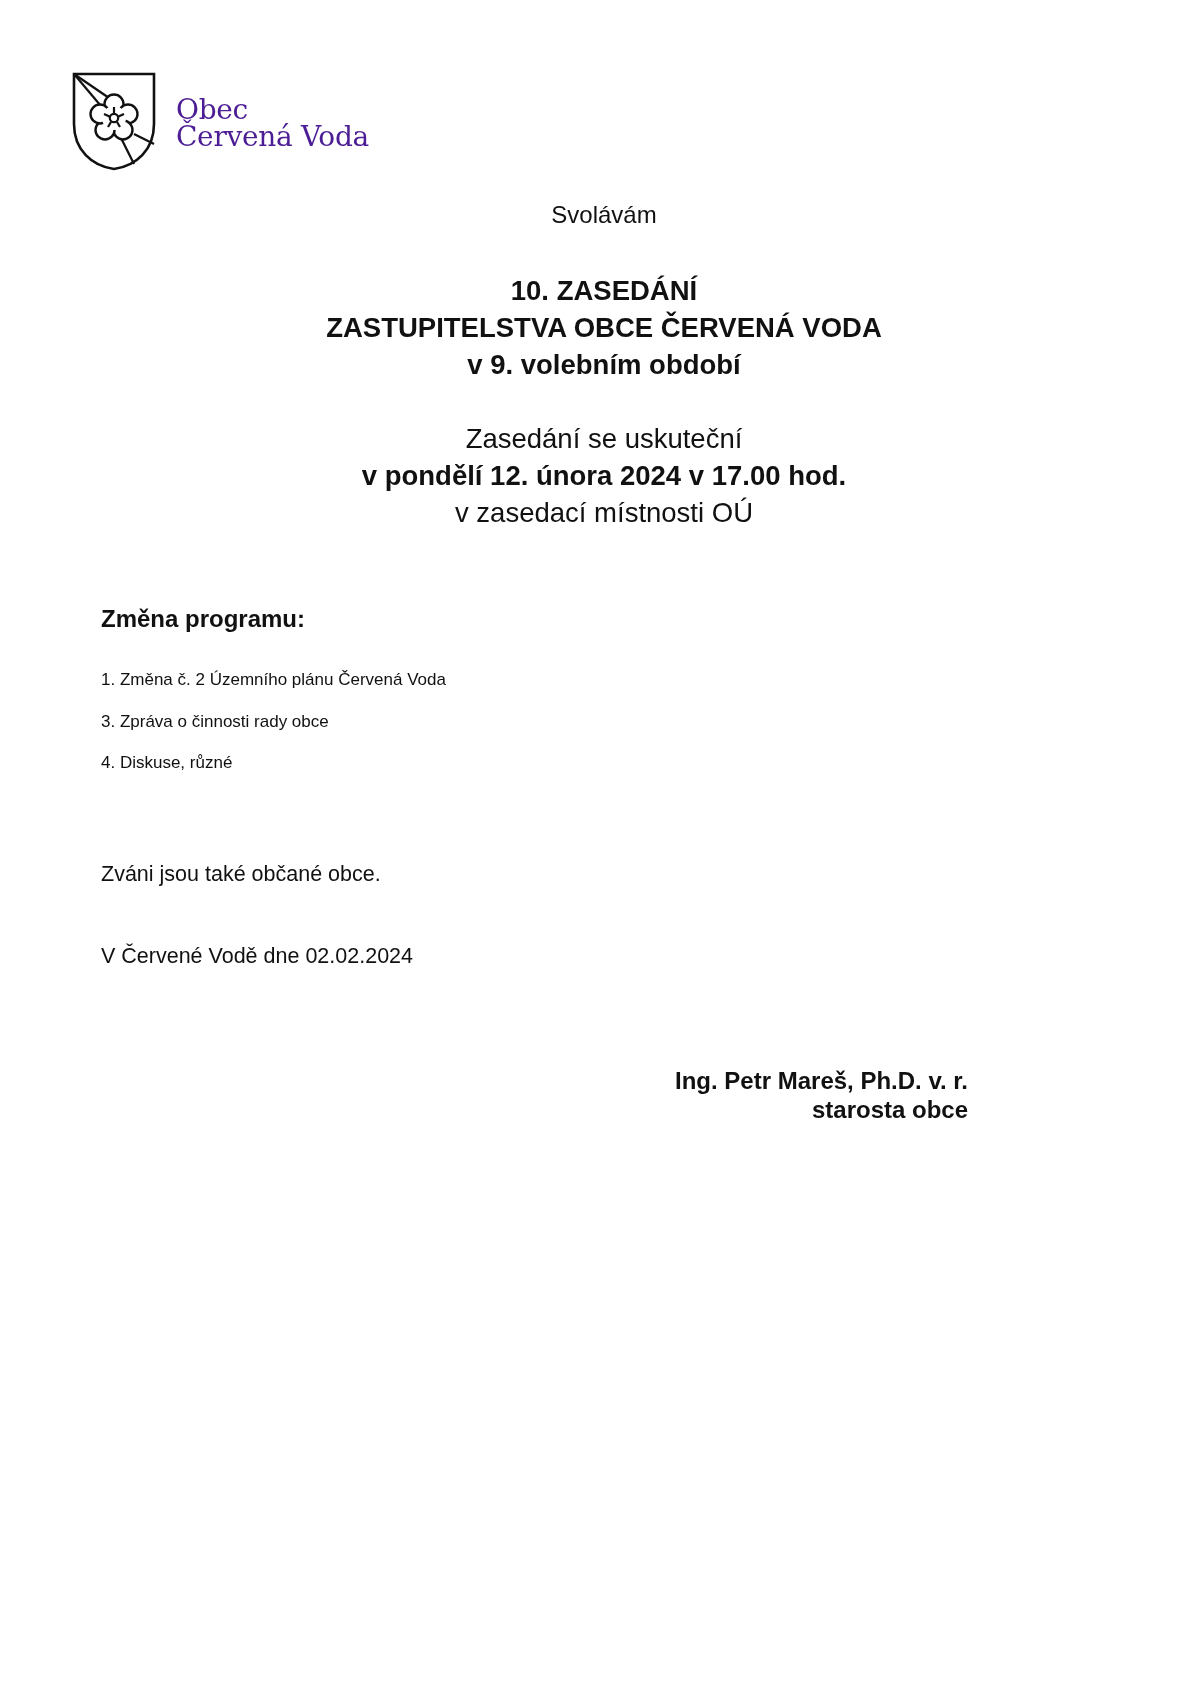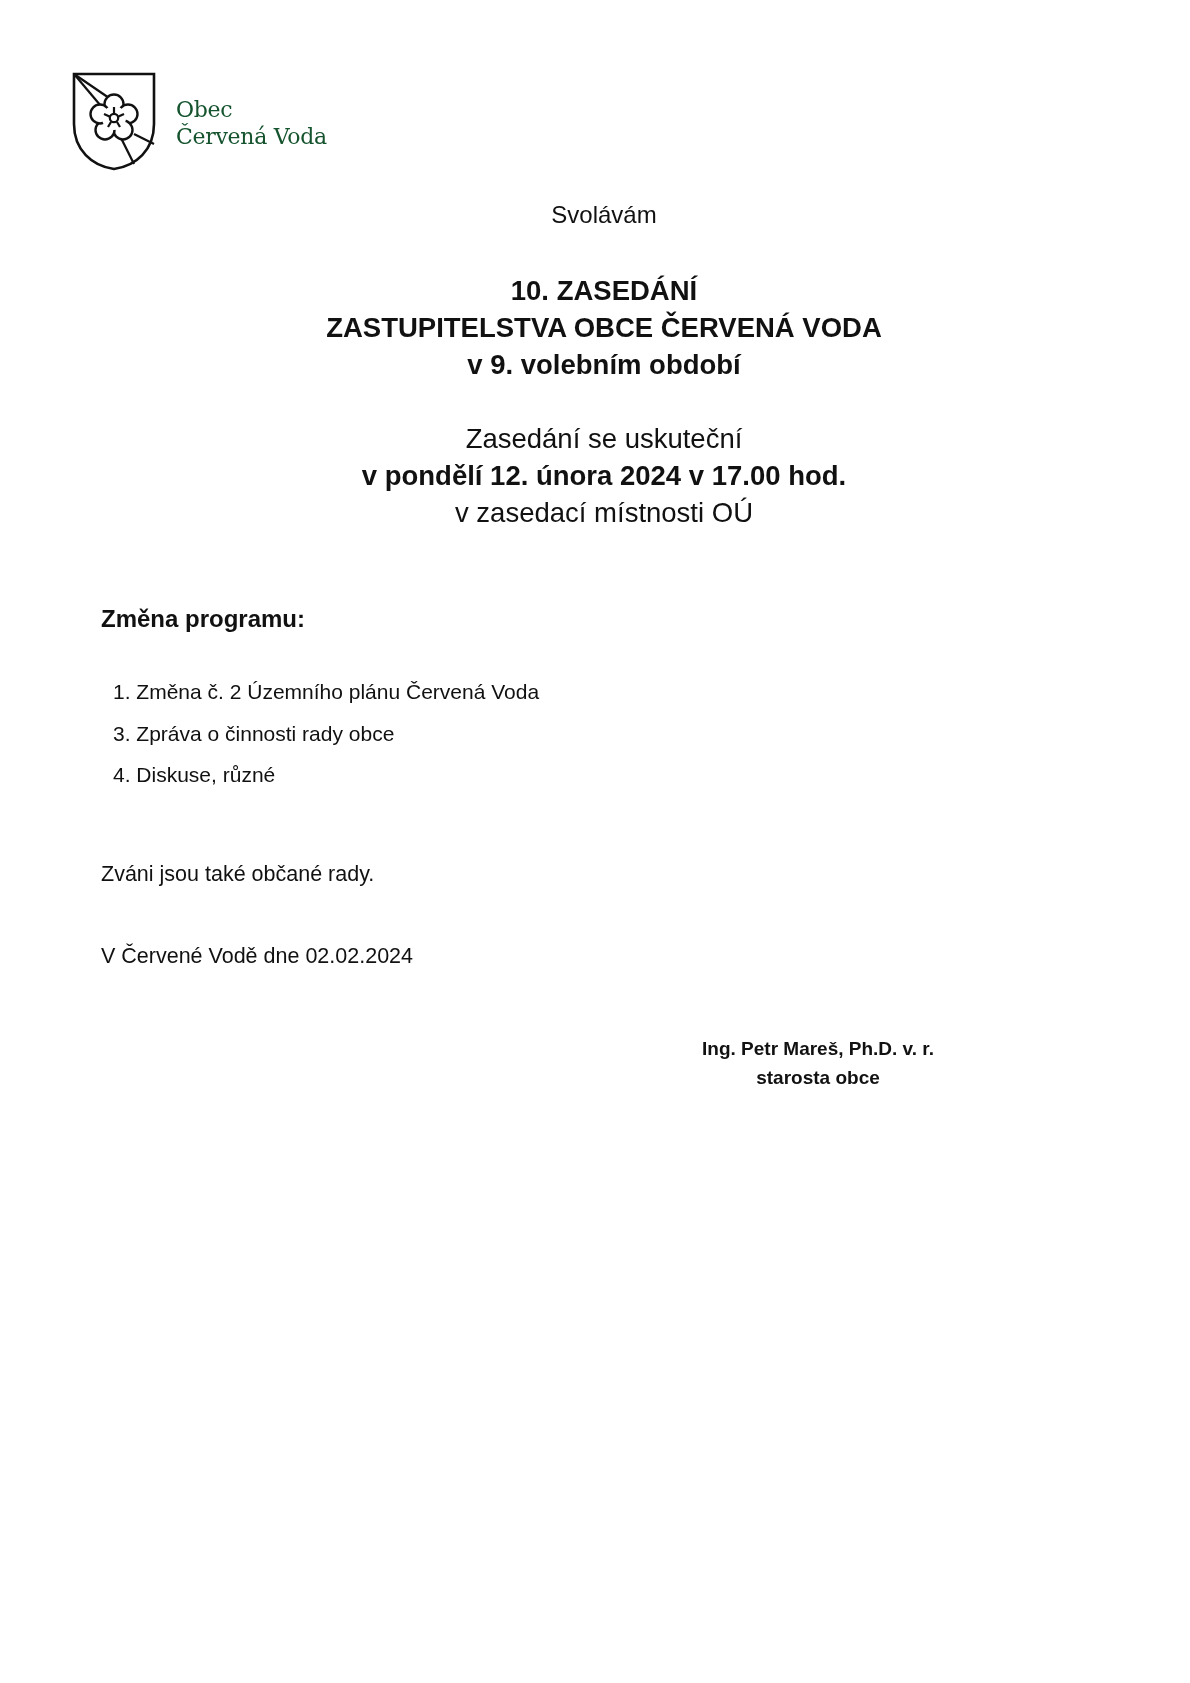--- a/index.html
+++ b/index.html
@@ -23,23 +23,23 @@
       align-items: center;
     }
     .logo svg {
       display: block;
     }
     .logo-text {
       position: absolute;
       left: 104px;
       top: 24px;
       font-family: "DejaVu Serif", serif;
-      font-size: 22px;
+      font-size: 28px;
       line-height: 27px;
-      color: #14532d;
+      color: #4c1d95;
       white-space: nowrap;
       letter-spacing: -0.3px;
     }
     .center {
       position: absolute;
       left: 0;
       width: 1208px;
       text-align: center;
       white-space: nowrap;
     }
@@ -67,24 +67,24 @@
       left: 101px;
       top: 604px;
       font-size: 24px;
       font-weight: bold;
       line-height: 30px;
     }
     .program-list {
       position: absolute;
       left: 101px;
       top: 666px;
-      margin: 12px;
+      margin: 0;
       padding: 0;
       list-style: none;
-      font-size: 21px;
+      font-size: 17px;
     }
     .program-list li {
       height: 41.5px;
       line-height: 28px;
       white-space: nowrap;
     }
     .invite {
       position: absolute;
       left: 101px;
       top: 860px;
@@ -96,24 +96,24 @@
       position: absolute;
       left: 101px;
       top: 942px;
       font-size: 21.5px;
       line-height: 28px;
       white-space: nowrap;
     }
     .signature {
       position: absolute;
       left: 668px;
-      top: 1034px;
+      top: 1066px;
       width: 300px;
-      text-align: center;
-      font-size: 19px;
+      text-align: right;
+      font-size: 24px;
       font-weight: bold;
       line-height: 29px;
       white-space: nowrap;
     }
   </style>
 </head>
 <body>
 
 <div class="logo">
   <svg width="84" height="100" viewBox="0 0 84 100">
@@ -166,20 +166,20 @@
 </div>
 
 <div class="program-heading">Změna programu:</div>
 
 <ul class="program-list">
   <li>1. Změna č. 2 Územního plánu Červená Voda</li>
   <li>3. Zpráva o činnosti rady obce</li>
   <li>4. Diskuse, různé</li>
 </ul>
 
-<div class="invite">Zváni jsou také občané rady.</div>
+<div class="invite">Zváni jsou také občané obce.</div>
 
 <div class="place-date">V Červené Vodě dne 02.02.2024</div>
 
 <div class="signature">
   <div>Ing. Petr Mareš, Ph.D. v. r.</div>
   <div>starosta obce</div>
 </div>
 
 </body></html>

